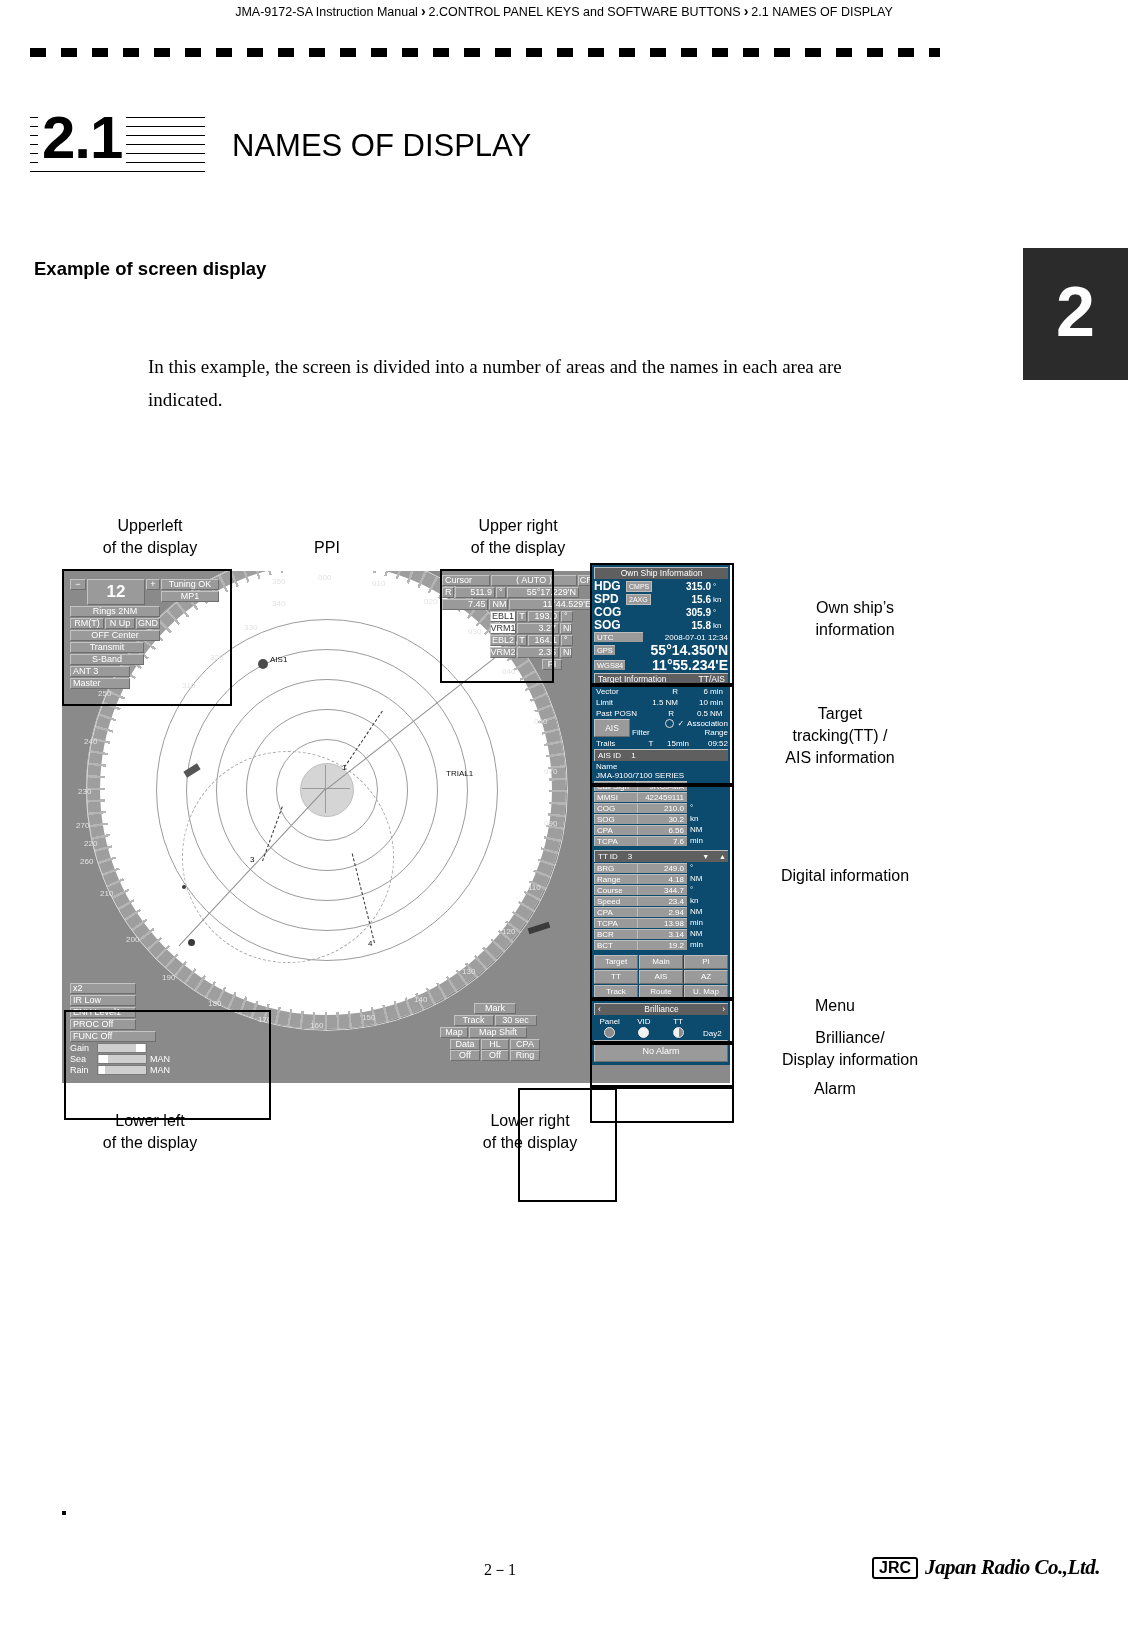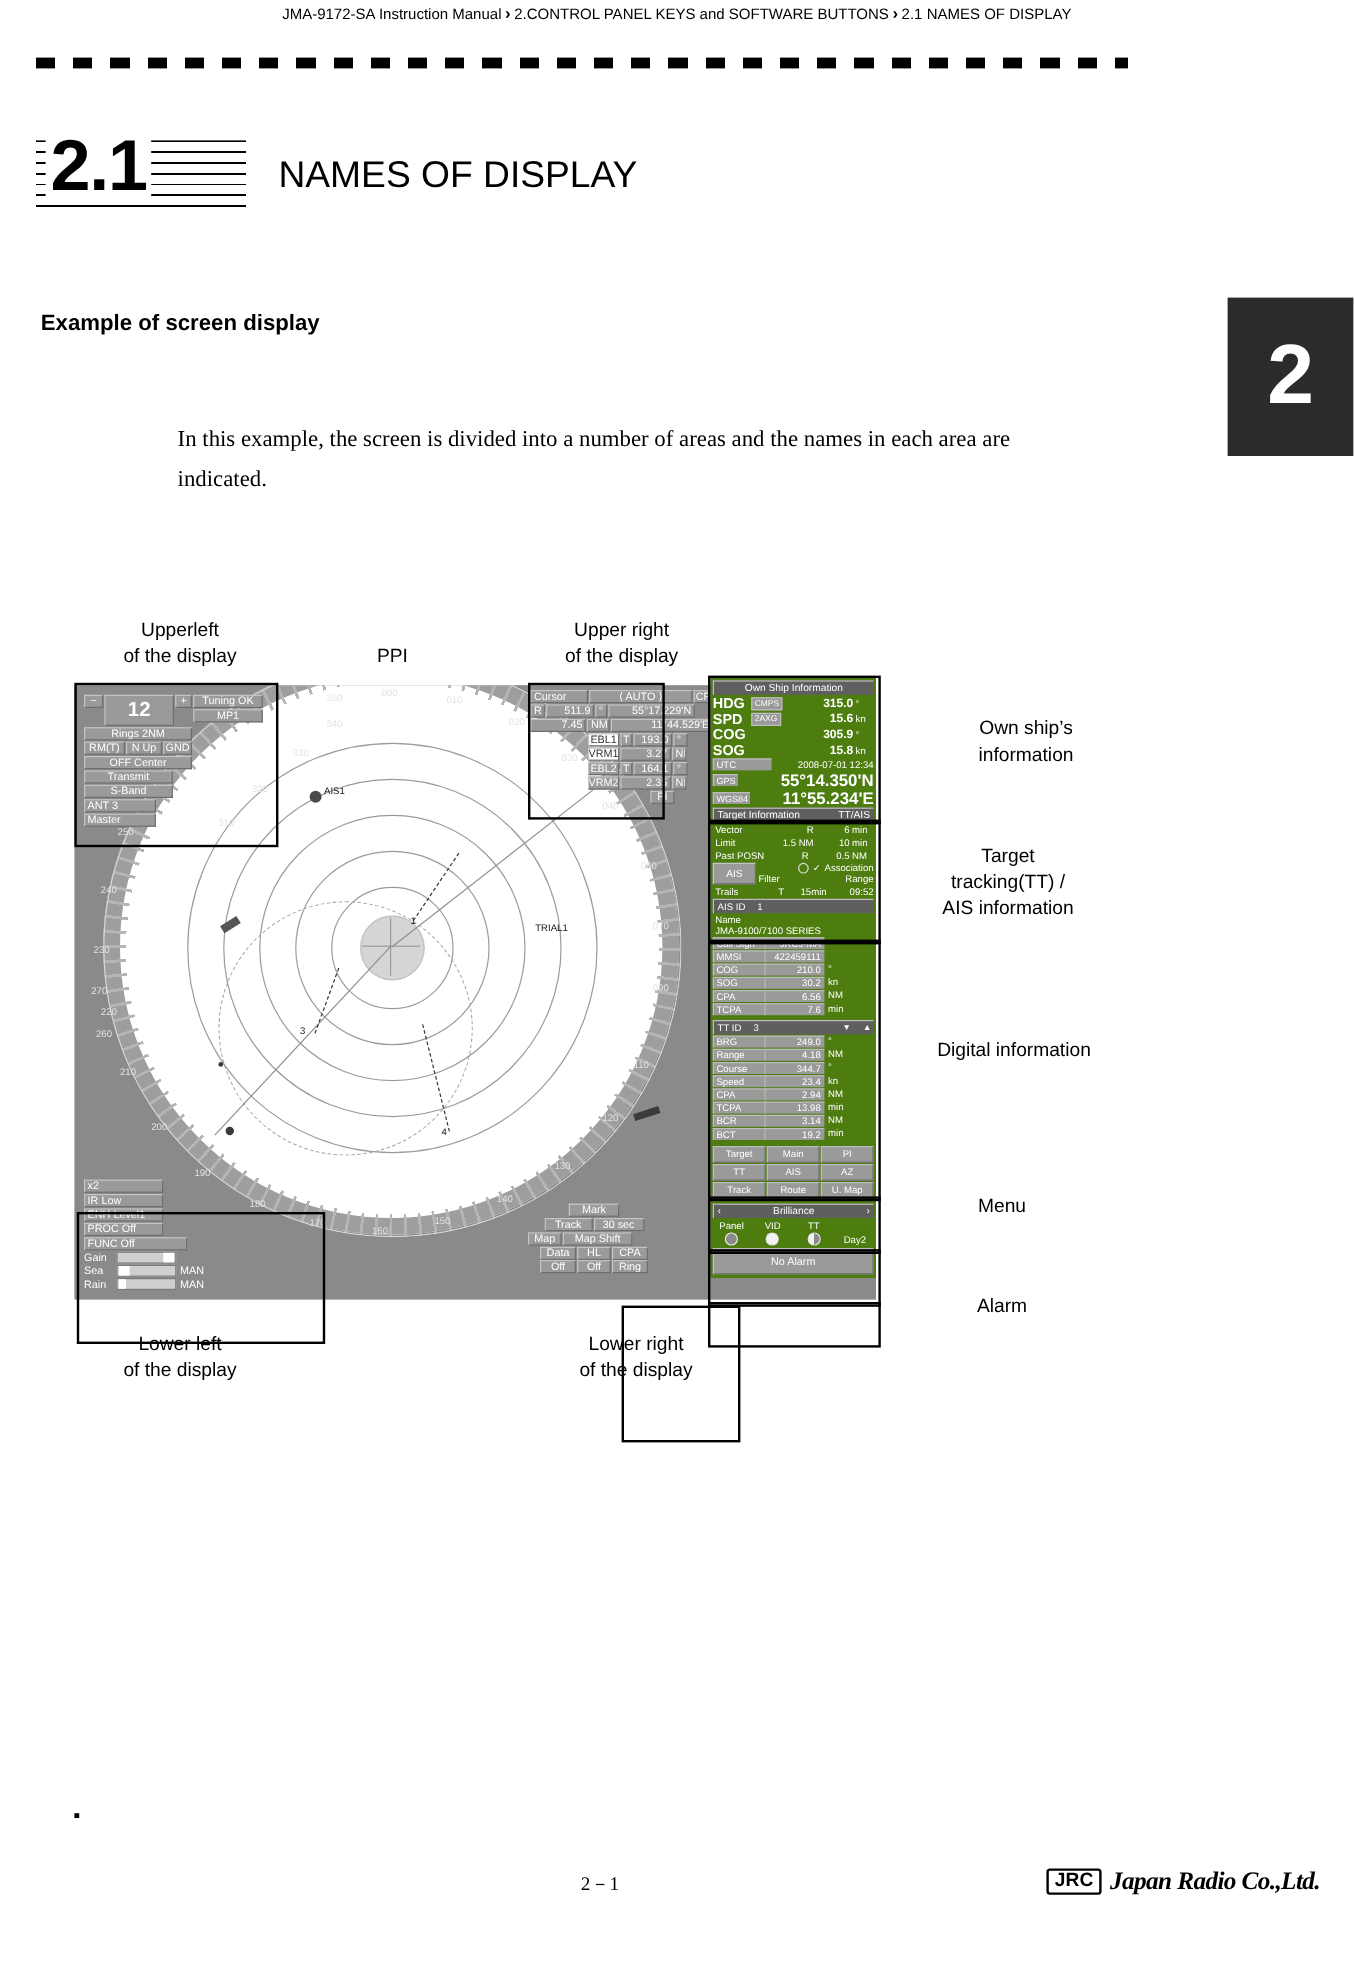--- a/index.html
+++ b/index.html
@@ -252,21 +252,21 @@
   .lm-panel { left: 378px; top: 432px; width: 110px; }
 
   
   .cur-panel { left: 380px; top: 4px; width: 152px; }
 
   
   .infopanel {
     position: absolute;
     left: 592px; top: 60px;
     width: 138px;
-    background: #4d7c0f;
+    background: #0c4a6e;
     font-family: "Liberation Sans", sans-serif;
     font-size: 8.5px;
     color: #fff;
     padding: 2px 2px 3px 2px;
     box-sizing: border-box;
   }
   .sec-title-bar {
     background: #5f5f5f;
     color: #fff;
     font-size: 8.5px;
@@ -433,20 +433,24 @@
   <div class="fig-label" style="left:740px; top:198px; width:200px;">
     <div>Target</div>
     <div>tracking(TT) /</div>
     <div>AIS information</div>
   </div>
   <div class="fig-label" style="left:740px; top:360px; width:210px;">
     <span>Digital information</span>
   </div>
   <div class="fig-label" style="left:760px; top:490px; width:150px;">
     <span>Menu</span>
+  </div>
+  <div class="fig-label" style="left:740px; top:522px; width:220px;">
+    <div>Brilliance/</div>
+    <div>Display  information</div>
   </div>
   <div class="fig-label" style="left:760px; top:573px; width:150px;">
     <span>Alarm</span>
   </div>
 
   <div class="radar">
 
     <div class="ppi-disc"></div>
     <div class="ppi-scale-ring"></div>
 

